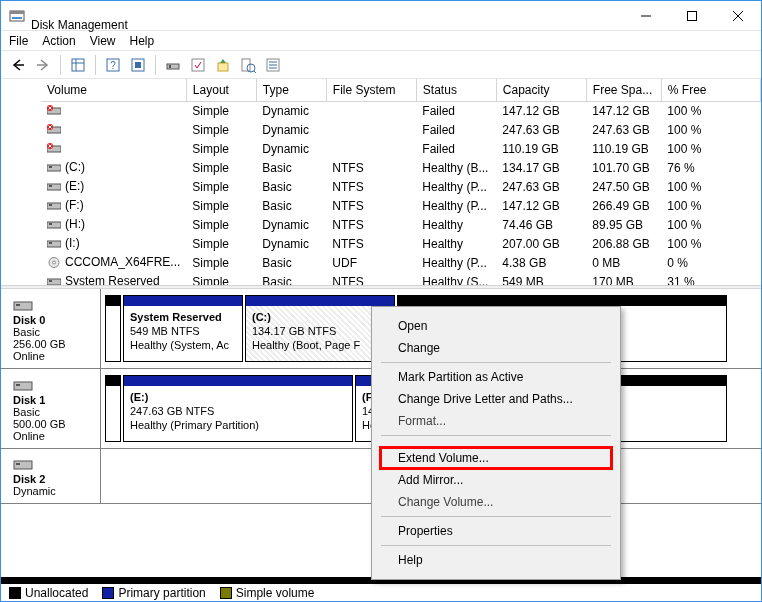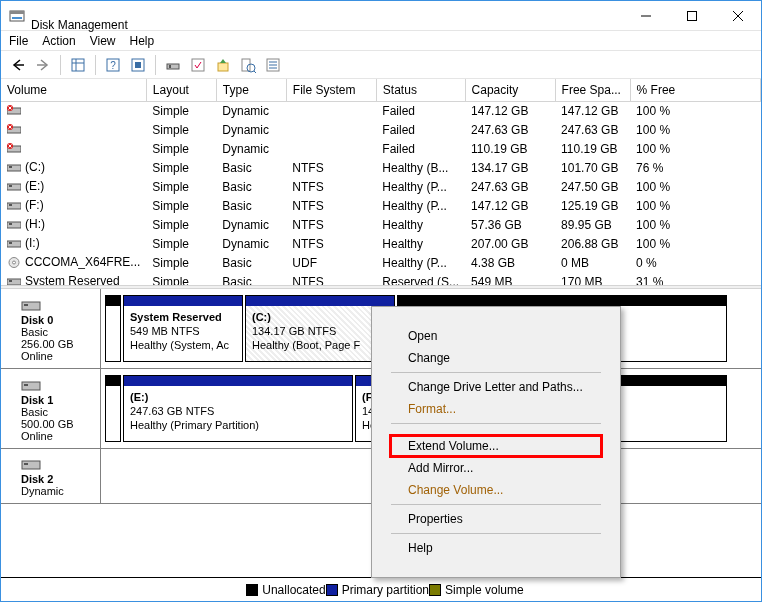--- a/index.html
+++ b/index.html
@@ -10,47 +10,47 @@
 .titlebar .title { flex: 1; font-size: 12px; margin-top: 18px; }
 .winbtns { display: flex; height: 100%; }
 .winbtn { width: 46px; display: flex; align-items: center; justify-content: center; }
 .winbtn svg { width: 10px; height: 10px; }
 .menubar { height: 20px; display: flex; align-items: center; padding-left: 8px; gap: 14px; font-size: 12px; border-bottom: 1px solid #e5e5e5; }
 .menubar span { cursor: default; }
 .toolbar { height: 28px; display: flex; align-items: center; padding-left: 6px; gap: 3px; border-bottom: 1px solid #e5e5e5; }
 .tbtn { width: 22px; height: 22px; border: 1px solid transparent; display: flex; align-items: center; justify-content: center; }
 .tbtn svg { width: 16px; height: 16px; }
 .tsep { width: 1px; height: 20px; background: #d0d0d0; margin: 0 3px; }
-.table-wrap { height: 206px; overflow: hidden; }
+.table-wrap { height: 206px; overflow: hidden; margin-left: 40px; }
 .table { width: 100%; border-collapse: collapse; font-size: 12px; }
 .table th { text-align: left; font-weight: normal; padding: 3px 6px; border-right: 1px solid #d4d4d4; border-bottom: 1px solid #d4d4d4; background: #fff; height: 22px; }
 .table td { padding: 1px 6px; white-space: nowrap; height: 17px; line-height: 17px; }
 .table td.iconcell { display: flex; align-items: center; gap: 4px; }
 .splitter { height: 4px; background: #f0f0f0; border-top: 1px solid #d4d4d4; border-bottom: 1px solid #d4d4d4; }
 .diskview { flex: 1; overflow-y: scroll; padding: 0; background: #fff; }
 .diskrow { display: flex; border-bottom: 1px solid #808080; }
-.diskinfo { width: 100px; padding: 6px 20px; font-size: 11px; border-right: 1px solid #808080; display: flex; flex-direction: column; justify-content: center; gap: 0; }
+.diskinfo { width: 100px; padding: 6px 12px; font-size: 11px; border-right: 1px solid #808080; display: flex; flex-direction: column; justify-content: center; gap: 0; }
 .diskinfo svg { width: 20px; height: 16px; margin-bottom: 2px; }
 .diskinfo .dname { font-weight: bold; }
 .parts { flex: 1; display: flex; padding: 6px 4px; gap: 0; }
 .part { border: 1px solid #000; margin-right: 2px; display: flex; flex-direction: column; }
 .partbar { height: 10px; }
 .partbody { padding: 4px 6px; font-size: 11px; line-height: 14px; flex: 1; }
 .partbody .pname { font-weight: bold; }
 .unalloc .partbar { background: #000; }
 .primary .partbar { background: #1020a0; }
 .part.sel { background: repeating-linear-gradient(45deg, #eee, #eee 2px, #fff 2px, #fff 4px); }
-.legend { height: 24px; border-top: 1px solid #000000; display: flex; align-items: center; padding-left: 8px; font-size: 12px; justify-content: center; }
+.legend { height: 24px; border-top: 7px solid #000000; display: flex; align-items: center; padding-left: 8px; gap: 14px; font-size: 12px; }
 .legend .sw { width: 12px; height: 12px; display: inline-block; margin-right: 4px; border: 1px solid #000; vertical-align: middle; }
 .sw.black { background: #000; }
 .sw.blue { background: #1020a0; }
 .sw.olive { background: #7a7a00; }
-.ctxmenu { position: absolute; top: 305px; left: 370px; width: 250px; background: #f0f0f0; border: 1px solid #a0a0a0; box-shadow: 3px 3px 5px rgba(0,0,0,0.3); padding: 18px; z-index: 100; font-size: 12px; }
+.ctxmenu { position: absolute; top: 305px; left: 370px; width: 250px; background: #f0f0f0; border: 1px solid #a0a0a0; box-shadow: 3px 3px 5px rgba(0,0,0,0.3); padding: 8px; z-index: 100; font-size: 12px; }
 .ctxitem { padding: 4px 18px; cursor: default; }
-.ctxitem.disabled { color: #a16207; }
+.ctxitem.disabled { color: #404040; }
 .ctxsep { height: 1px; background: #c0c0c0; margin: 3px 1px; }
 .ctxitem.hl { outline: 3px solid #ff0000; outline-offset: -2px; margin-top: 11px; }
 .vicon { width: 14px; height: 11px; flex-shrink: 0; }
 </style>
 </head>
 <body>
 
 <div class="window">
 
   <div class="titlebar">
@@ -274,36 +274,36 @@
                 <rect x="0" y="3" width="14" height="6" fill="#c0c0c0" stroke="#555"></rect>
                 <rect x="2" y="4" width="3" height="2" fill="#555"></rect>
               </svg>
               <span>(F:)</span>
             </td>
             <td>Simple</td>
             <td>Basic</td>
             <td>NTFS</td>
             <td>Healthy (P...</td>
             <td>147.12 GB</td>
-            <td>125.19 GB</td>
+            <td>266.49 GB</td>
             <td>100 %</td>
           </tr>
           <tr>
             <td class="iconcell">
               <svg class="vicon" viewBox="0 0 14 11">
                 <rect x="0" y="3" width="14" height="6" fill="#c0c0c0" stroke="#555"></rect>
                 <rect x="2" y="4" width="3" height="2" fill="#555"></rect>
               </svg>
               <span>(H:)</span>
             </td>
             <td>Simple</td>
             <td>Dynamic</td>
             <td>NTFS</td>
             <td>Healthy</td>
-            <td>57.36 GB</td>
+            <td>74.46 GB</td>
             <td>89.95 GB</td>
             <td>100 %</td>
           </tr>
           <tr>
             <td class="iconcell">
               <svg class="vicon" viewBox="0 0 14 11">
                 <rect x="0" y="3" width="14" height="6" fill="#c0c0c0" stroke="#555"></rect>
                 <rect x="2" y="4" width="3" height="2" fill="#555"></rect>
               </svg>
               <span>(I:)</span>
@@ -336,21 +336,21 @@
             <td class="iconcell">
               <svg class="vicon" viewBox="0 0 14 11">
                 <rect x="0" y="3" width="14" height="6" fill="#c0c0c0" stroke="#555"></rect>
                 <rect x="2" y="4" width="3" height="2" fill="#555"></rect>
               </svg>
               <span>System Reserved</span>
             </td>
             <td>Simple</td>
             <td>Basic</td>
             <td>NTFS</td>
-            <td>Reserved (S...</td>
+            <td>Healthy (S...</td>
             <td>549 MB</td>
             <td>170 MB</td>
             <td>31 %</td>
           </tr>
         </tbody>
     </table>
   </div>
 
   <div class="splitter"></div>
 
@@ -449,20 +449,21 @@
   <div class="legend">
     <span><span class="sw black"></span><span>Unallocated</span></span>
     <span><span class="sw blue"></span><span>Primary partition</span></span>
     <span><span class="sw olive"></span><span>Simple volume</span></span>
   </div>
 
   <div class="ctxmenu">
     <div class="ctxitem">Open</div>
     <div class="ctxitem">Change</div>
     <div class="ctxsep"></div>
+    <div class="ctxitem">Mark Partition as Active</div>
     <div class="ctxitem">Change Drive Letter and Paths...</div>
     <div class="ctxitem disabled">Format...</div>
     <div class="ctxsep"></div>
     <div class="ctxitem hl">Extend Volume...</div>
     <div class="ctxitem">Add Mirror...</div>
     <div class="ctxitem disabled">Change Volume...</div>
     <div class="ctxsep"></div>
     <div class="ctxitem">Properties</div>
     <div class="ctxsep"></div>
     <div class="ctxitem">Help</div>

